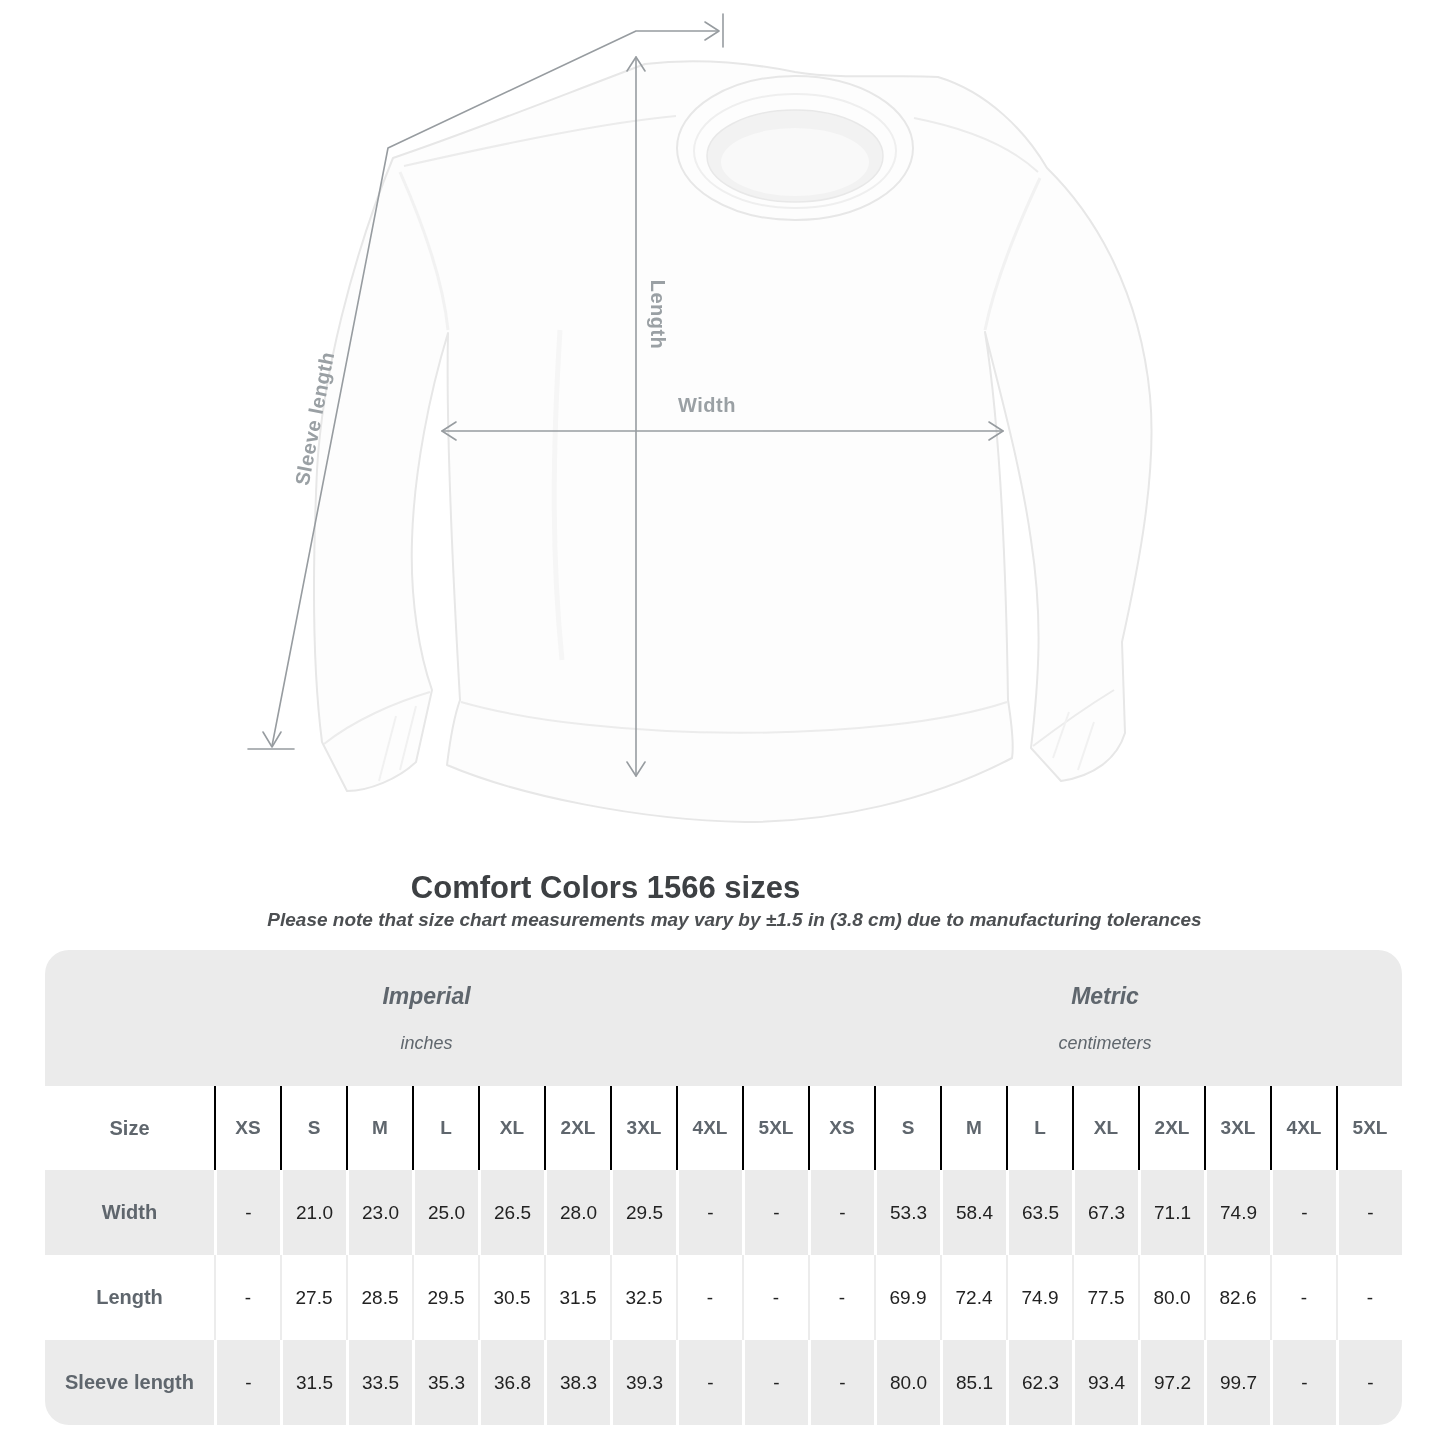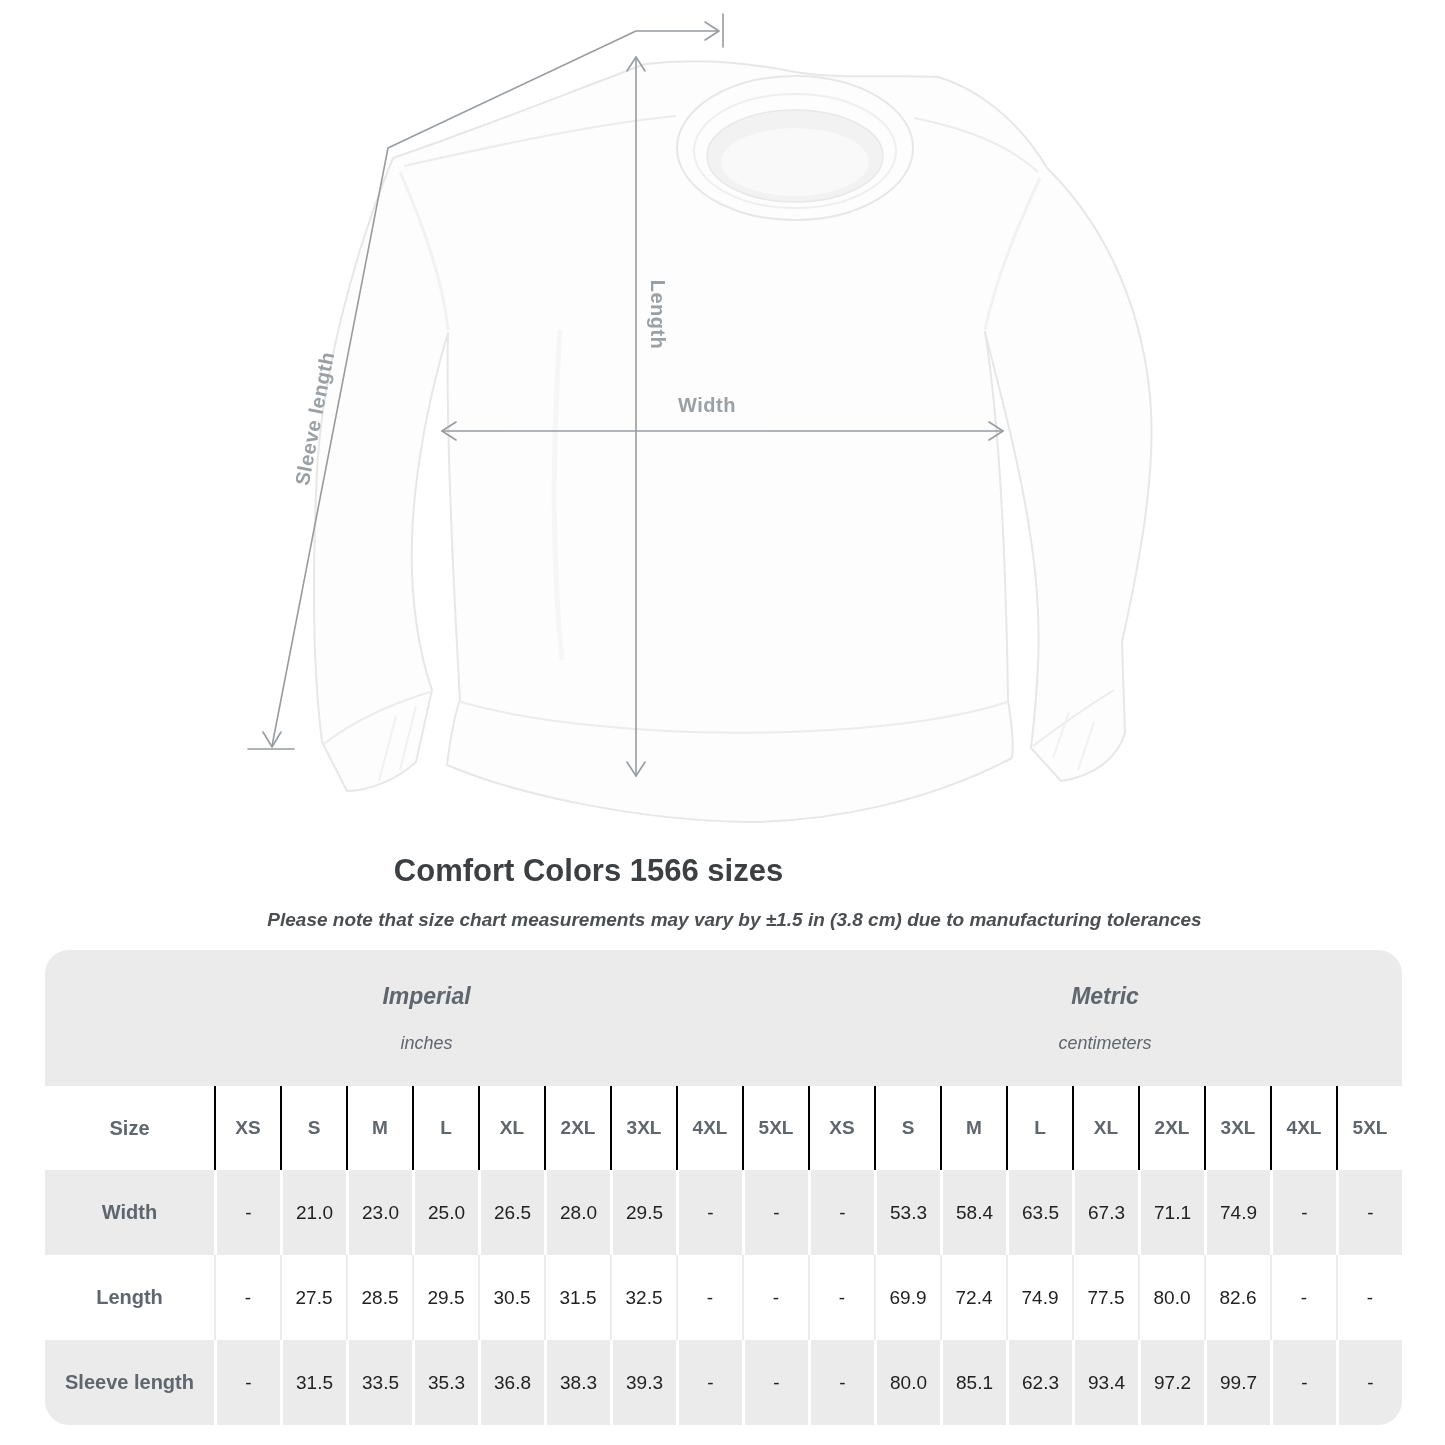--- a/index.html
+++ b/index.html
@@ -15,21 +15,21 @@
   }
   .dim-label.sleeve { left:225px; top:407px; width:180px; text-align:center;
     transform:rotate(-79deg); transform-origin:center; }
   .dim-label.length { left:607px; top:303px; width:100px; text-align:center;
     transform:rotate(90deg); transform-origin:center; }
   .dim-label.width  { left:647px; top:394px; width:120px; text-align:center; }
 
   
   .title {
     position:absolute; top:852px; left:0; width:1177px; text-align:center;
-    font-size:31px; line-height:38px; font-weight:bold; color:var(--c-title,#3d4043); margin:0;
+    font-size:31px; line-height:38px; font-weight:bold; color:var(--c-title,#3d4043); margin:17px;
   }
   .subtitle {
     position:absolute; top:897px; left:0; width:1445px; text-align:center;
     font-size:19px; font-style:italic; color:var(--c-subtitle,#4c4f52); margin:12px;font-weight:bold;
   }
 
   
   .table-wrap {
     position:absolute; left:45px; top:950px; width:1357px;
     border-radius:24px; overflow:hidden;

